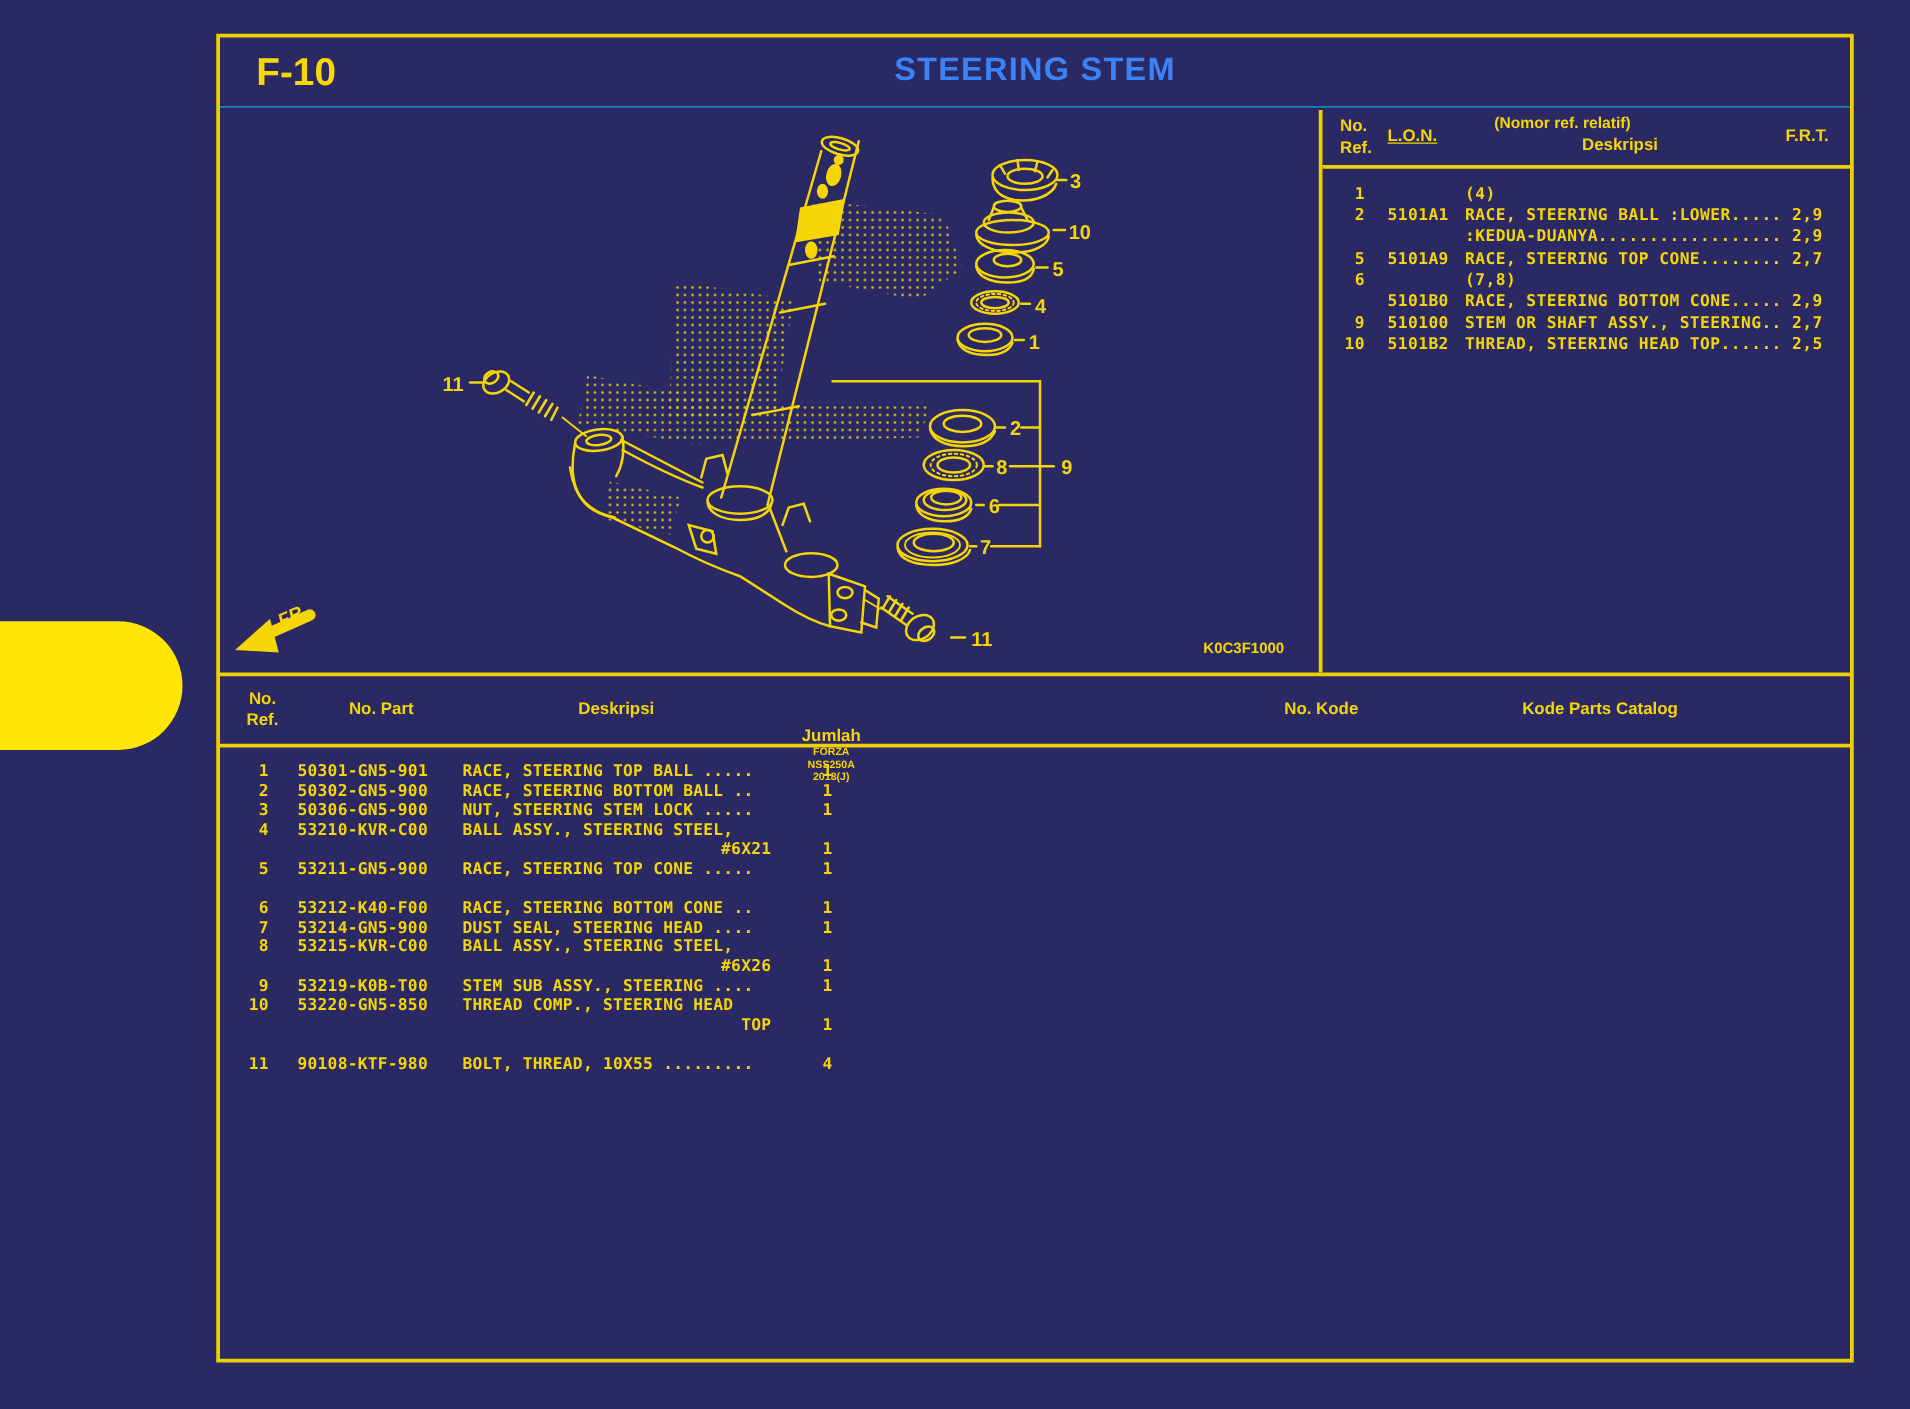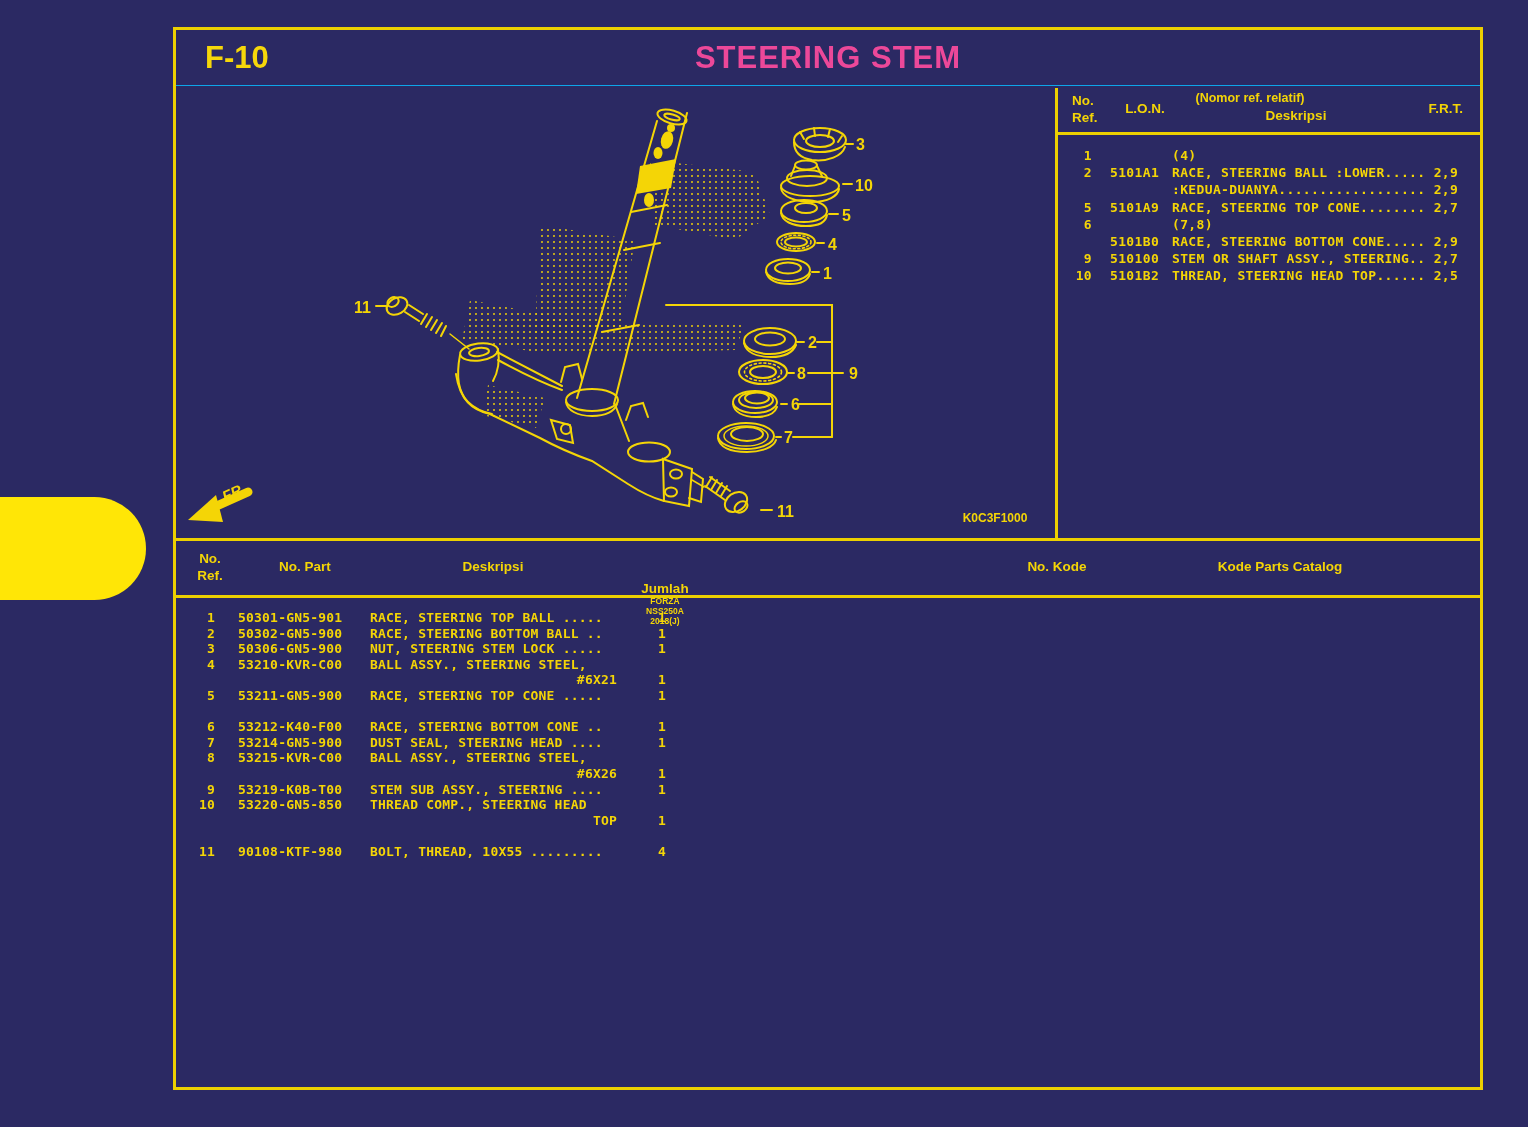--- a/index.html
+++ b/index.html
@@ -17,36 +17,36 @@
   
   .hdr{
     position:absolute;left:0;top:0;width:100%;height:55px;
     border-bottom:1px solid #0ea5e9;
   }
   .hdr .code{
     position:absolute;left:29px;top:10px;font-size:31px;font-weight:bold;color:#f6d70a;
   }
   .hdr .title{
     position:absolute;left:0;top:10px;width:100%;text-align:center;
-    font-size:31px;font-weight:bold;letter-spacing:1px;color:#ec4899;
+    font-size:26px;font-weight:bold;letter-spacing:1px;color:#3b82f6;
   }
   
   .main{position:absolute;left:0;top:58px;width:100%;height:450px;}
   .diagram{position:absolute;left:0;top:0;width:879px;height:450px;}
   
   .lonpanel{
     position:absolute;right:0;top:0;width:422px;height:450px;
     border-left:3px solid #ecd000;
   }
   .lonhead{
     position:absolute;left:0;top:0;width:100%;height:44px;
     border-bottom:3px solid #ecd000;color:#f4d506;font-weight:bold;font-size:13.5px;
   }
   .lonhead .h-noref{position:absolute;left:14px;top:4px;line-height:17px;}
-  .lonhead .h-lon{position:absolute;left:52px;top:13px;width:70px;text-align:center;}
+  .lonhead .h-lon{position:absolute;left:52px;top:13px;width:70px;text-align:left;text-decoration:underline;}
   .lonhead .h-rel{position:absolute;left:102px;top:3px;width:180px;text-align:center;font-size:12.5px;}
   .lonhead .h-desk{position:absolute;left:148px;top:20px;width:180px;text-align:center;}
   .lonhead .h-frt{position:absolute;right:17px;top:13px;}
   .lonrows{position:absolute;left:0;top:60px;width:100%;}
   .lrow{position:relative;height:17.2px;font-family:"DejaVu Sans Mono",monospace;
         font-weight:bold;font-size:13px;letter-spacing:0.35px;color:#f4d506;white-space:pre;}
   .lrow .ref{position:absolute;left:6px;width:28px;text-align:right;}
   .lrow .lon{position:absolute;left:52px;}
   .lrow .txt{position:absolute;left:114px;}
   

